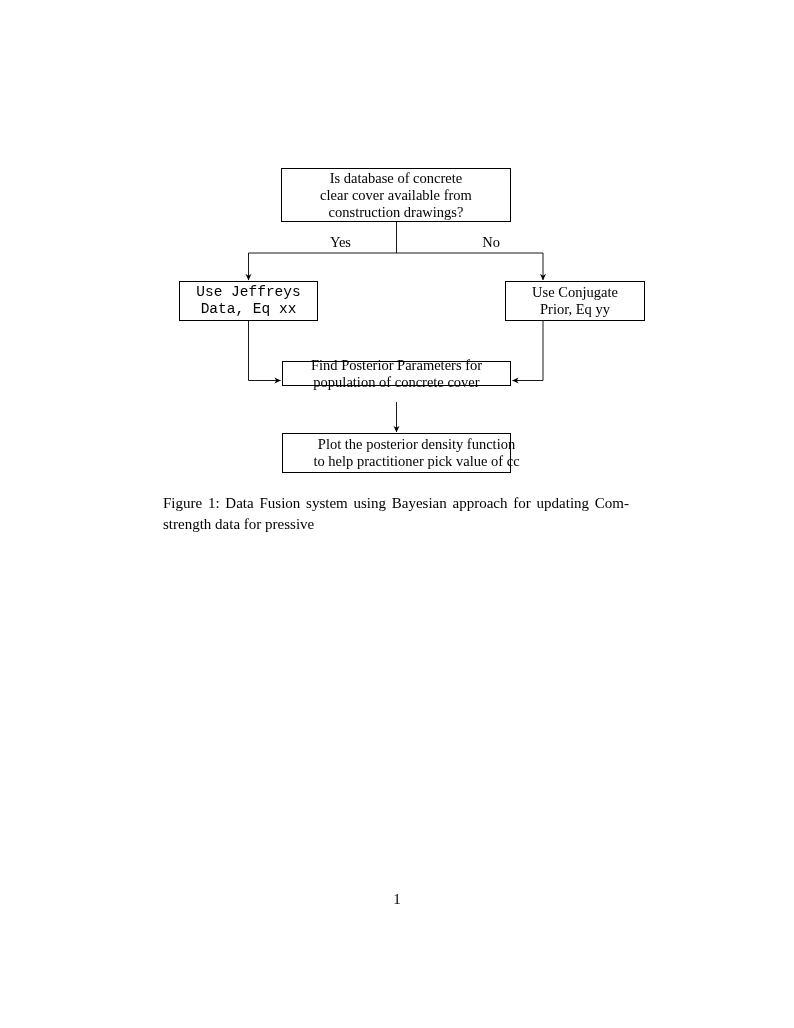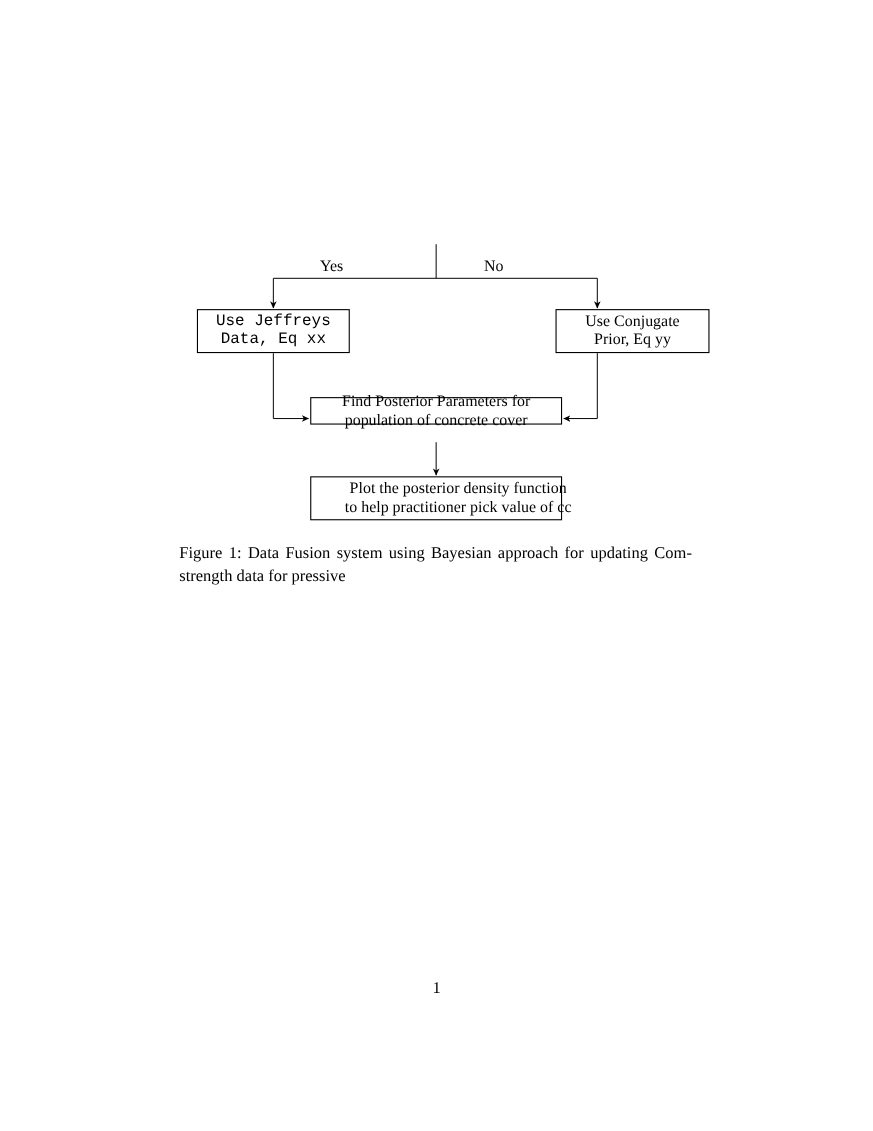--- a/index.html
+++ b/index.html
@@ -38,21 +38,21 @@
     white-space: nowrap;
   }
   #node-decision  { left: 281px; top: 168px; width: 230px; height: 54px; }
   #node-jeffreys  { left: 179px; top: 281px; width: 139px; height: 40px; font-family: Liberation Mono, monospace; }
   #node-conjugate { left: 473px; top: 281px; width: 140px; height: 40px; margin-left: 32px; }
   #node-posterior { left: 282px; top: 361px; width: 229px; height: 25px; }
   #node-plot      { left: 282px; top: 433px; width: 229px; height: 40px; padding-left: 40px; }
   .edge-label {
     position: absolute;
     width: 60px;
-    text-align: left;
+    text-align: right;
     font-size: 14.5px;
     line-height: 16px;
   }
   #label-yes { left: 291px; top: 234px; }
   #label-no  { left: 440px; top: 234px; }
   
   .caption {
     position: absolute;
     left: 163px;
     top: 493px;
@@ -98,20 +98,25 @@
       <line x1="396.5" y1="222" x2="396.5" y2="253"></line>
       <line x1="248.5" y1="253" x2="543" y2="253"></line>
       <line x1="248.5" y1="253" x2="248.5" y2="280" marker-end="url(#arrowhead)"></line>
       <line x1="543" y1="253" x2="543" y2="280" marker-end="url(#arrowhead)"></line>
       <polyline points="248.5,321 248.5,380.5 280.5,380.5" marker-end="url(#arrowhead)"></polyline>
       <polyline points="543,321 543,380.5 512.5,380.5" marker-end="url(#arrowhead)"></polyline>
       <line x1="396.5" y1="402" x2="396.5" y2="432" marker-end="url(#arrowhead)"></line>
     </g>
   </svg>
 
+  <div class="node" id="node-decision">
+    <div>Is database of concrete</div>
+    <div>clear cover available from</div>
+    <div>construction drawings?</div>
+  </div>
 
   <div class="edge-label" id="label-yes">Yes</div>
   <div class="edge-label" id="label-no">No</div>
 
   <div class="node" id="node-jeffreys">
     <div>Use Jeffreys</div>
     <div>Data, Eq xx</div>
   </div>
 
   <div class="node" id="node-conjugate">

